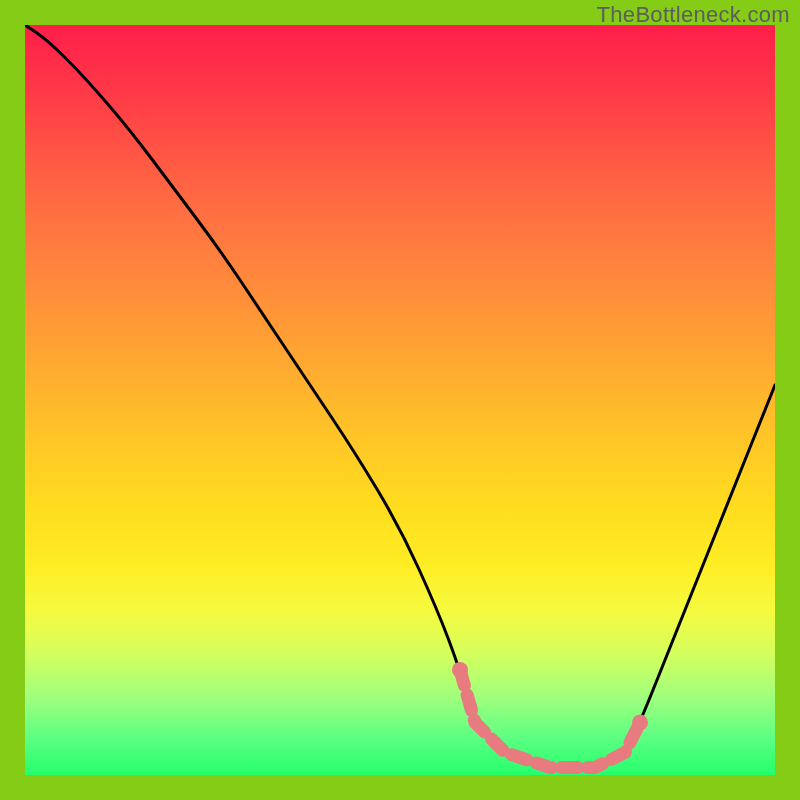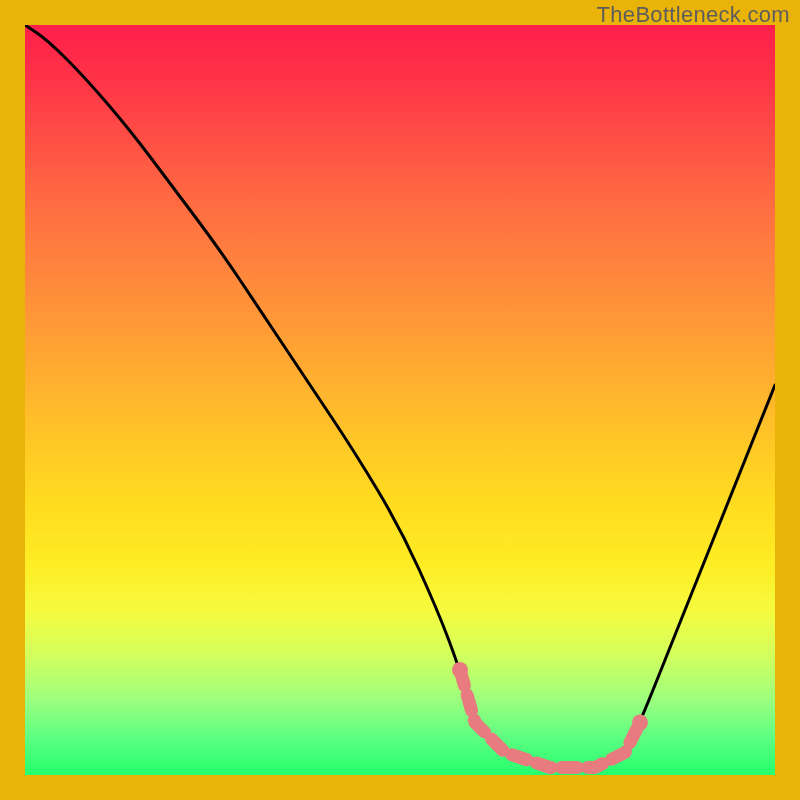--- a/index.html
+++ b/index.html
@@ -8,21 +8,21 @@
     width: 800px;
     height: 800px;
     background: #000;
     font-family: Arial, Helvetica, sans-serif;
     overflow: hidden;
   }
   .frame {
     position: relative;
     width: 800px;
     height: 800px;
-    background: #eab308;
+    background: #84cc16;
   }
   .watermark {
     position: absolute;
     top: 2px;
     right: 10px;
     color: #5d5d5d;
     font-size: 22px;
     font-weight: 500;
     letter-spacing: 0.3px;
     z-index: 50;

